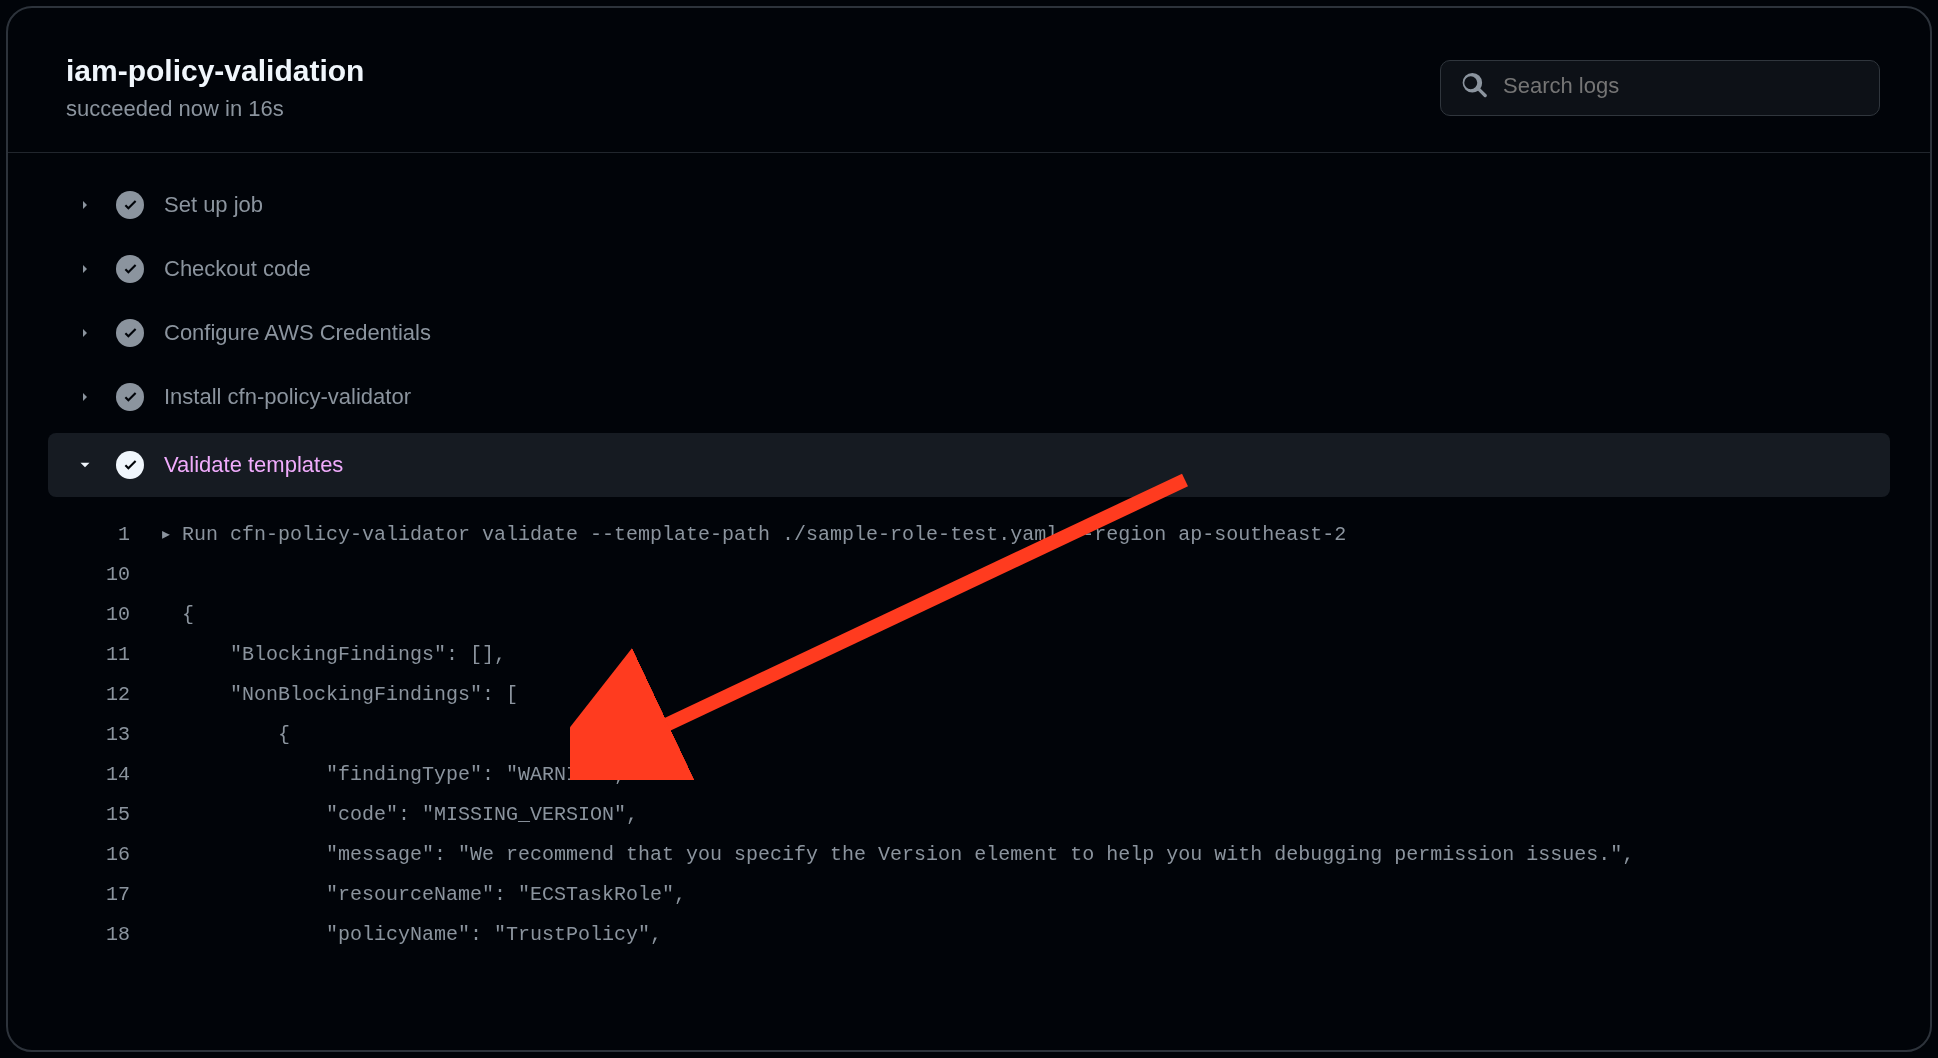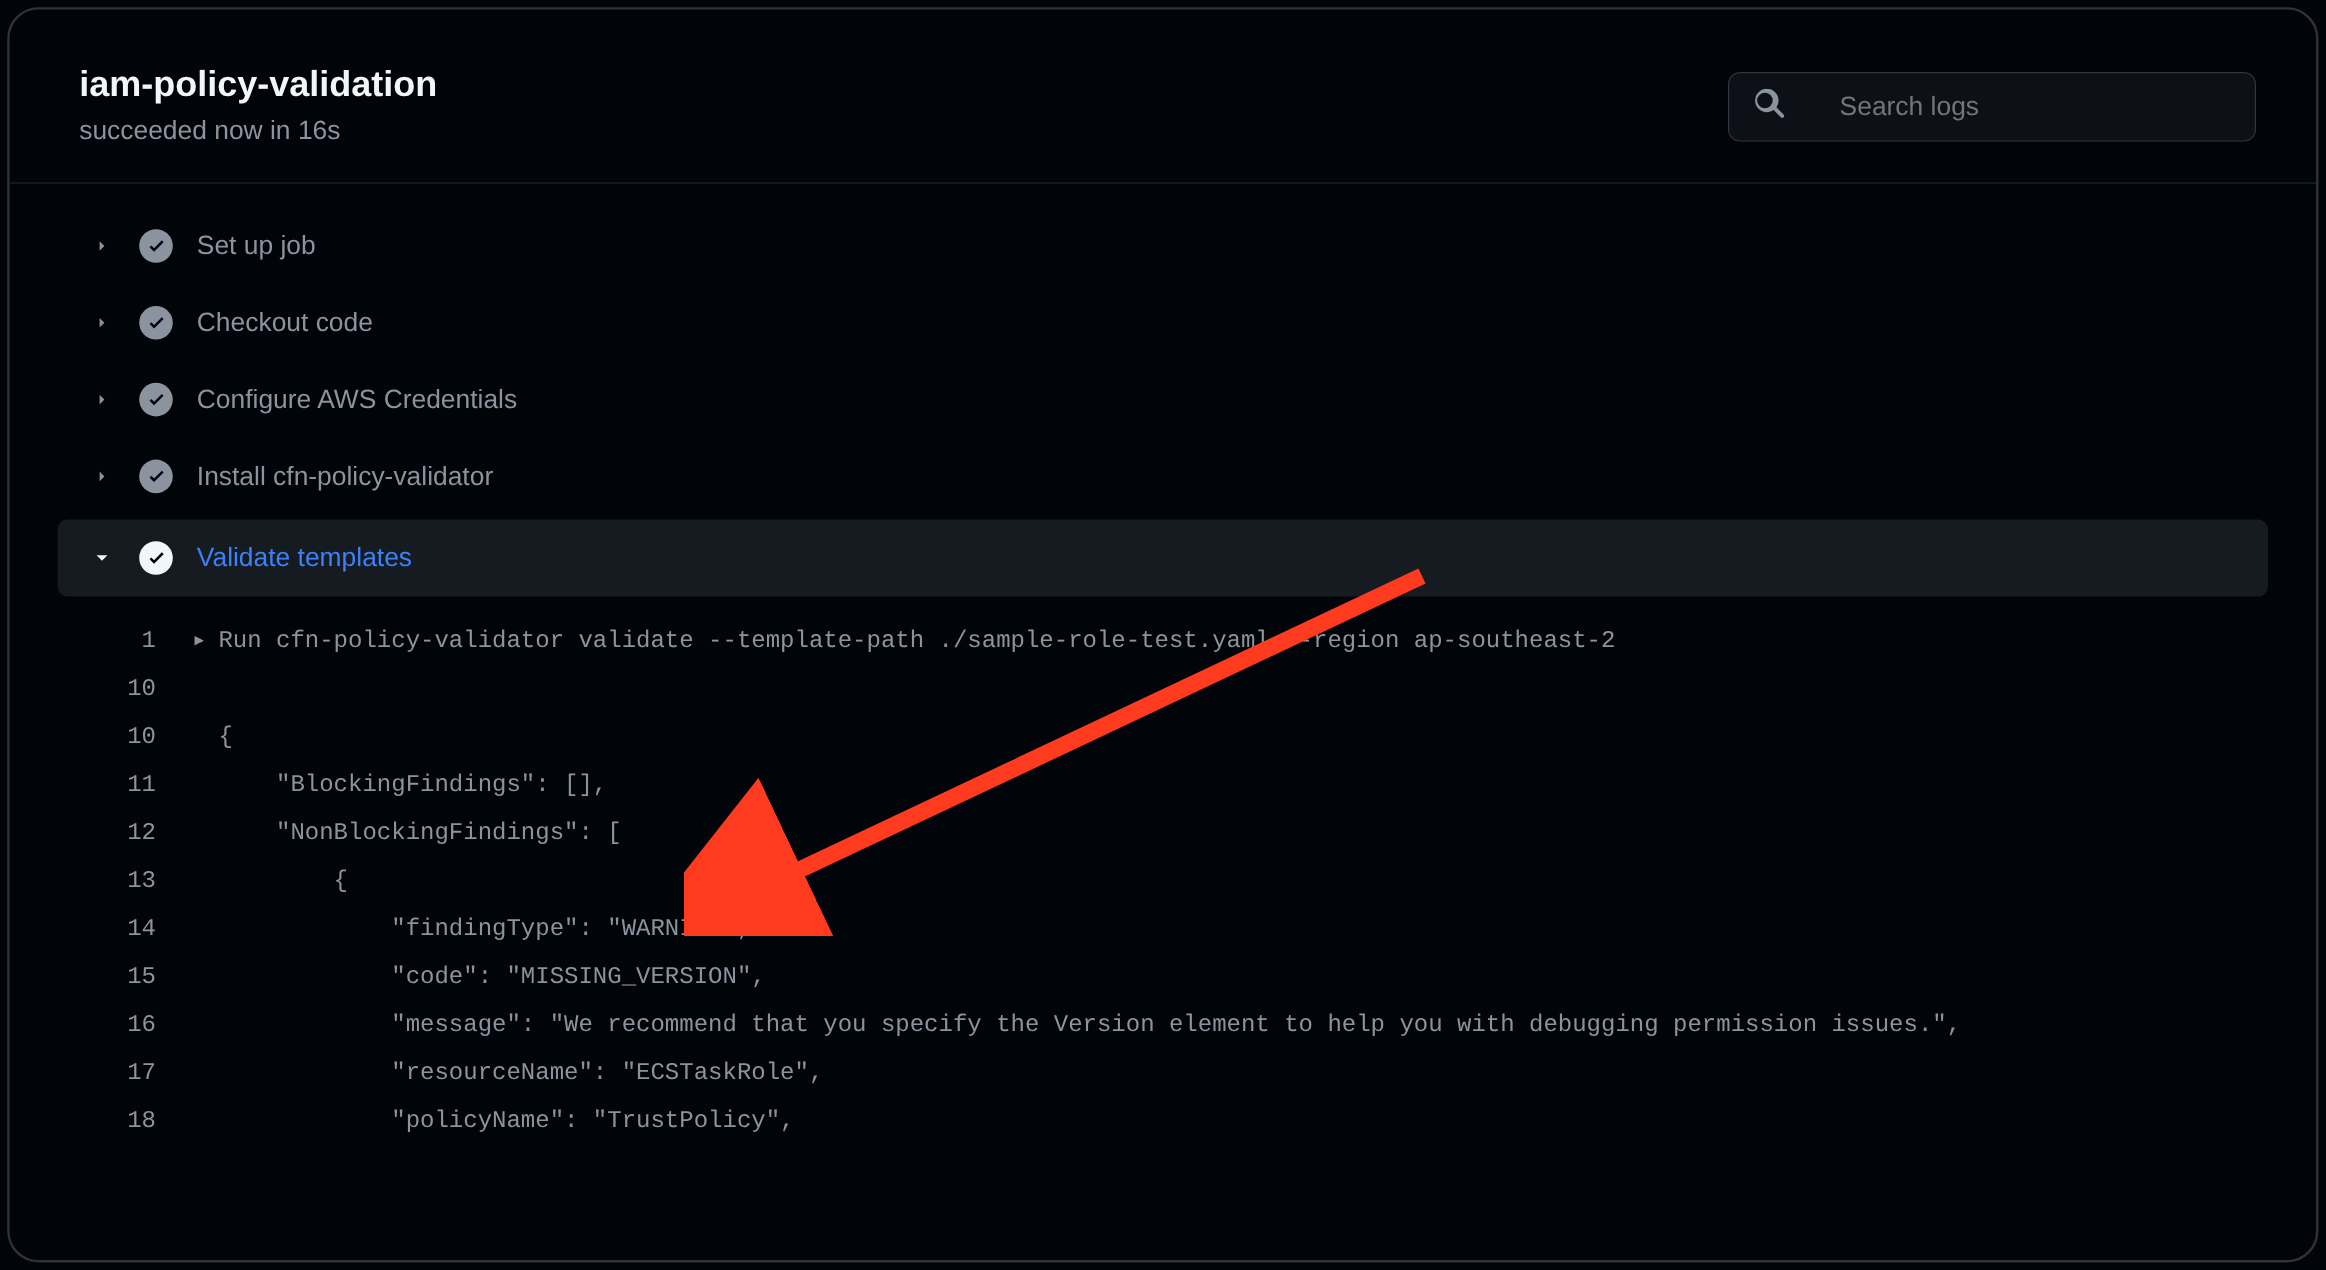--- a/index.html
+++ b/index.html
@@ -16,24 +16,24 @@
 .header {
   display: flex;
   justify-content: space-between;
   align-items: flex-start;
   padding: 46px 50px 30px 58px;
   border-bottom: 1px solid #21262d;
 }
 .title { font-size: 30px; font-weight: 600; color: #f0f6fc; }
 .subtitle { font-size: 22px; color: #8b949e; margin-top: 8px; }
 .search-box {
-  display: flex; align-items: center;
+  display: flex; align-items: flex-start;
   background: #0d1117; border: 1px solid #30363d;
-  border-radius: 10px; padding: 28px 20px;
-  width: 440px; height: 56px; margin-top: 6px; gap: 30px;
+  border-radius: 10px; padding: 12px 20px;
+  width: 440px; height: 56px; margin-top: 6px;
 }
 .search-box svg { width: 26px; height: 26px; fill: #8b949e; margin-right: 16px; }
 .search-box input {
   background: transparent; border: none;
   font-size: 22px; color: #8b949e; outline: none; width: 100%;
 }
 .steps { padding-top: 20px; }
 .step {
   display: flex; align-items: center;
   padding: 18px 0 18px 66px; gap: 20px;
@@ -41,21 +41,21 @@
 .step.expanded { background: #161b22; border-radius: 8px; margin: 4px 40px 0 40px; padding-left: 26px; }
 .chevron { width: 22px; height: 22px; display: flex; align-items: center; justify-content: center; }
 .chevron svg { fill: #8b949e; }
 .check-badge {
   width: 28px; height: 28px; border-radius: 50%;
   background: #8b949e; display: flex; align-items: center; justify-content: center; flex-shrink: 0;
 }
 .check-badge.active { background: #f0f6fc; }
 .check-badge svg { width: 17px; height: 17px; }
 .step-label { font-size: 22px; color: #8b949e; }
-.step.expanded .step-label { color: #3b82f6; font-weight: 500; text-align: center; }
+.step.expanded .step-label { color: #f0abfc; font-weight: 500; text-align: center; }
 .log-output {
   font-family: "SFMono-Regular", Consolas, "Liberation Mono", Menlo, monospace;
   font-size: 20px; padding: 18px 0 0 0; margin-left: 40px;
 }
 .log-line { display: flex; line-height: 40px; }
 .line-no { width: 112px; text-align: right; color: #8b949e; padding-right: 30px; flex-shrink: 0; user-select: none; }
 .line-caret { width: 22px; color: #8b949e; flex-shrink: 0; }
 .line-text { color: #8b949e; white-space: pre; }
 .arrow-annotation { position: absolute; pointer-events: none; }
 </style>

